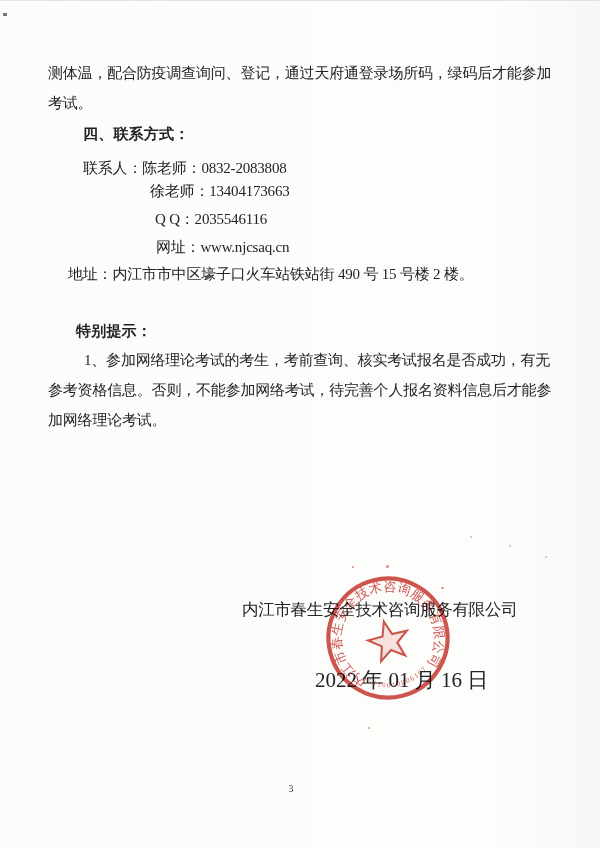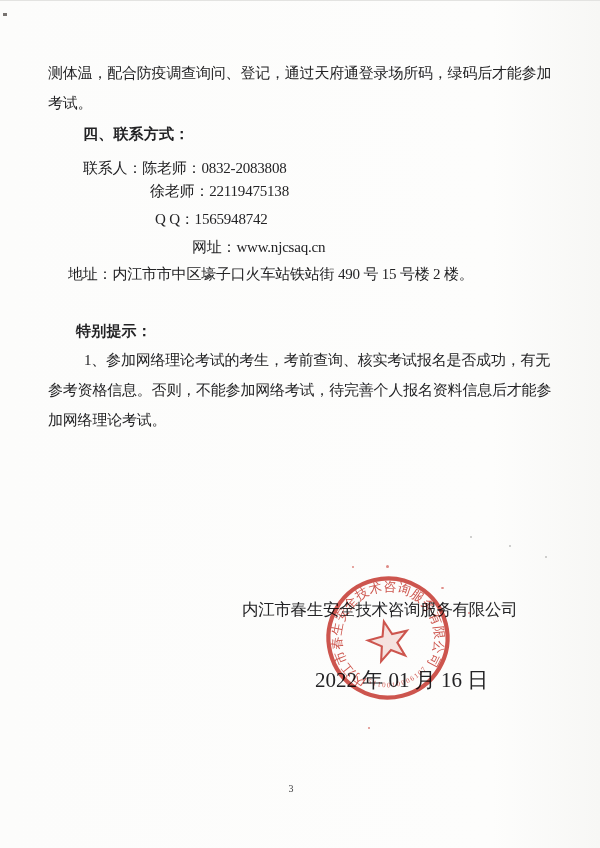--- a/index.html
+++ b/index.html
@@ -26,23 +26,23 @@
 <body>
 
 <div class="page">
 
   <div class="corner-mark"></div>
 
   <div class="line" style="left:48px;top:63px;">测体温，配合防疫调查询问、登记，通过天府通登录场所码，绿码后才能参加</div>
   <div class="line" style="left:48px;top:93px;">考试。</div>
   <div class="line bold" style="left:83px;top:124px;">四、联系方式：</div>
   <div class="line" style="left:83px;top:158px;">联系人：陈老师：0832-2083808</div>
-  <div class="line" style="left:150px;top:181px;">徐老师：22119475138</div>
-  <div class="line" style="left:155px;top:209px;">Q Q：1565948742</div>
-  <div class="line" style="left:156px;top:237px;margin-left:36px;">网址：www.njcsaq.cn</div>
+  <div class="line" style="left:150px;top:181px;">徐老师：13404173663</div>
+  <div class="line" style="left:155px;top:209px;">Q Q：2035546116</div>
+  <div class="line" style="left:156px;top:237px;">网址：www.njcsaq.cn</div>
   <div class="line" style="left:68px;top:264px;text-align:right;">地址：内江市市中区壕子口火车站铁站街 490 号 15 号楼 2 楼。</div>
   <div class="line bold" style="left:76px;top:321px;">特别提示：</div>
   <div class="line" style="left:84px;top:350px;">1、参加网络理论考试的考生，考前查询、核实考试报名是否成功，有无</div>
   <div class="line" style="left:48px;top:380px;">参考资格信息。否则，不能参加网络考试，待完善个人报名资料信息后才能参</div>
   <div class="line" style="left:48px;top:410px;">加网络理论考试。</div>
 
   <div class="company-line">内江市春生安全技术咨询服务有限公司</div>
   <div class="date-line">2022 年 01 月 16 日</div>
 
   <svg class="seal" width="150" height="150" viewBox="-75 -75 150 150" xmlns="http://www.w3.org/2000/svg">

